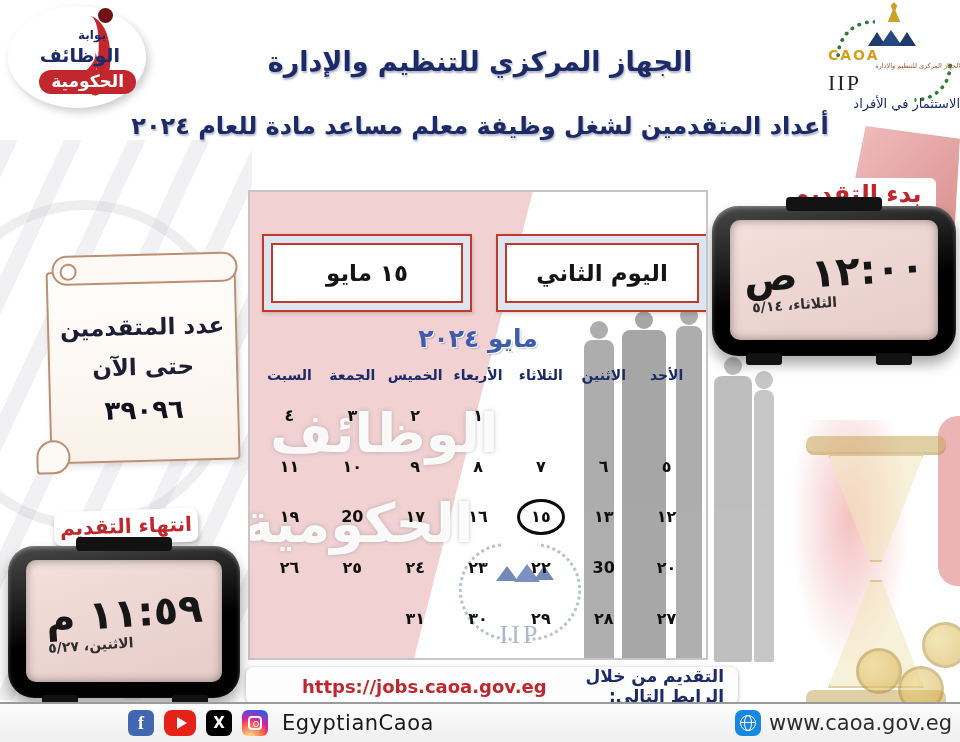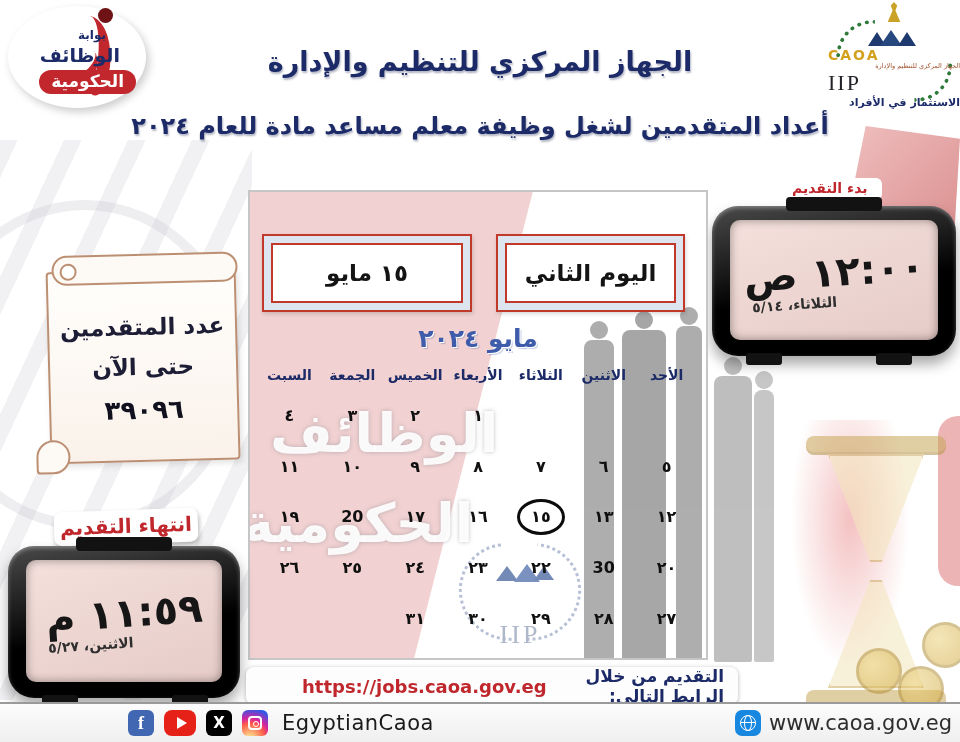--- a/index.html
+++ b/index.html
@@ -58,41 +58,41 @@
   .laurel.r { right:6px; transform:rotate(-136deg); border-bottom-color:transparent; }
   .pyr { position:absolute; top:32px; width:0; height:0; border-style:solid; border-color:transparent; }
   .pyr1 { left:40px; border-width:0 9px 14px 9px; border-bottom-color:#1f3a6e; }
   .pyr2 { left:52px; top:30px; border-width:0 11px 16px 11px; border-bottom-color:#27477f; }
   .pyr3 { left:70px; border-width:0 9px 14px 9px; border-bottom-color:#1f3a6e; }
   .caoa-name { position:absolute; left:0; right:0; top:47px; font-size:14px; font-weight:bold;
     color:#d4a11e; letter-spacing:2px; }
   .caoa-sub { position:absolute; left:0; right:0; top:62px; font-size:6.5px; color:#a0522d; direction:rtl; }
   .caoa-iip { position:absolute; left:0; right:0; top:70px; font-size:22px; color:#23232a;
     font-family:"Liberation Serif", serif; letter-spacing:2px; }
-  .caoa-tag { position:absolute; left:0; right:0; top:96px; font-size:11px; font-weight:bold;
+  .caoa-tag { position:absolute; left:0; right:0; top:96px; font-size:13px; font-weight:normal;
     color:#1c2b68; direction:rtl; }
 
   
   .clock { position:absolute; background:linear-gradient(170deg,#4a4a4a,#000 55%); border-radius:26px;
     box-shadow:0 8px 14px rgba(0,0,0,.35), inset 0 2px 4px rgba(255,255,255,.35); }
   .clock::before { content:""; position:absolute; top:-9px; left:50%; transform:translateX(-50%);
     width:96px; height:14px; background:#121212; border-radius:4px; }
   .clock::after { content:""; position:absolute; bottom:-9px; left:34px; width:36px; height:12px;
     background:#121212; border-radius:3px; box-shadow:130px 0 0 #121212; }
   .screen { position:absolute; left:18px; right:18px; top:14px; bottom:16px;
     background:linear-gradient(160deg,#f4e0dc,#e6cbc7); border-radius:10px;
     box-shadow:inset 0 0 10px rgba(0,0,0,.4); display:flex; flex-direction:column;
     justify-content:center; overflow:hidden; }
   .time { font-size:40px; font-weight:bold; color:#161616; direction:rtl; line-height:1.05;
     transform:rotate(-4deg); text-align:center; }
   .cdate { font-size:14px; font-weight:bold; color:#2e2e2e; direction:ltr; transform:rotate(-4deg);
     margin:0 0 0 22px; }
   .clock-label { position:absolute; background:#fff; color:#c0272d; font-weight:bold; direction:rtl;
     text-align:center; }
-  .start-label { left:778px; top:178px; font-size:14px; padding:2px 14px 4px; border-radius:6px; }
+  .start-label { left:778px; top:178px; font-size:24px; padding:2px 14px 4px; border-radius:6px; }
   .end-label { left:54px; top:510px; width:144px; font-size:20px; padding:4px 0 6px; border-radius:8px;
     box-shadow:1px 3px 5px rgba(0,0,0,.3); transform:rotate(-2deg); }
 
   
   .scroll { position:absolute; left:34px; top:254px; width:206px; height:218px; transform:rotate(-1.5deg); }
   .scroll-body { position:absolute; left:14px; top:16px; right:2px; bottom:10px;
     background:linear-gradient(180deg,#fffefc,#faf2ea); border:2px solid #bd8f72; border-radius:4px;
     box-shadow:2px 3px 6px rgba(0,0,0,.12); display:flex; flex-direction:column; justify-content:center;
     text-align:center; direction:rtl; }
   .scroll-curl { position:absolute; left:20px; top:0; right:0; height:30px; background:#fdf9f5;
@@ -130,21 +130,21 @@
   .iip-pyr.c { left:78px; border-width:0 10px 14px 10px; border-bottom-color:#39599a; }
   .iip-txt { position:absolute; left:0; right:0; top:92px; font-family:"Liberation Serif", serif;
     font-size:26px; color:#8c9bb5; letter-spacing:3px; }
   .period-title { position:absolute; left:0; right:0; top:10px; text-align:center; direction:ltr;
     font-size:19px; font-weight:bold; color:#c0272d; }
   .dbox { position:absolute; top:42px; height:78px; border:2px solid #c0392b; background:#dde5f0;
     box-shadow:1px 2px 4px rgba(0,0,0,.15); }
   .dbox-inner { position:absolute; inset:7px; border:2px solid #c0392b; background:#fff; display:flex;
     align-items:center; justify-content:center; font-size:23px; font-weight:bold; color:#141414; direction:rtl; }
   .dbox-date { left:12px; width:210px;text-align:center; }
-  .dbox-day { left:246px; width:189px; }
+  .dbox-day { left:246px; width:212px; }
   .cal-title { position:absolute; left:0; right:0; top:132px; text-align:center; direction:rtl;
     font-size:25px; font-weight:bold; color:#3f5caa; text-shadow:1px 1px 0 #fff, 2px 2px 1px rgba(63,92,170,.3);
     letter-spacing:1px; }
   .cal-grid { position:absolute; left:8px; right:8px; top:168px; bottom:14px; direction:rtl;
     display:grid; grid-template-columns:repeat(7,1fr); grid-template-rows:30px repeat(5,1fr); }
   .ch { display:flex; align-items:center; justify-content:center; font-size:14px; font-weight:bold; color:#1c2b68; }
   .cc { display:flex; align-items:center; justify-content:center; font-size:16px; font-weight:bold; color:#101010; }
   .ring { display:flex; align-items:center; justify-content:center; width:48px; height:36px;
     border:3px solid #0c0c0c; border-radius:50%; }
 

